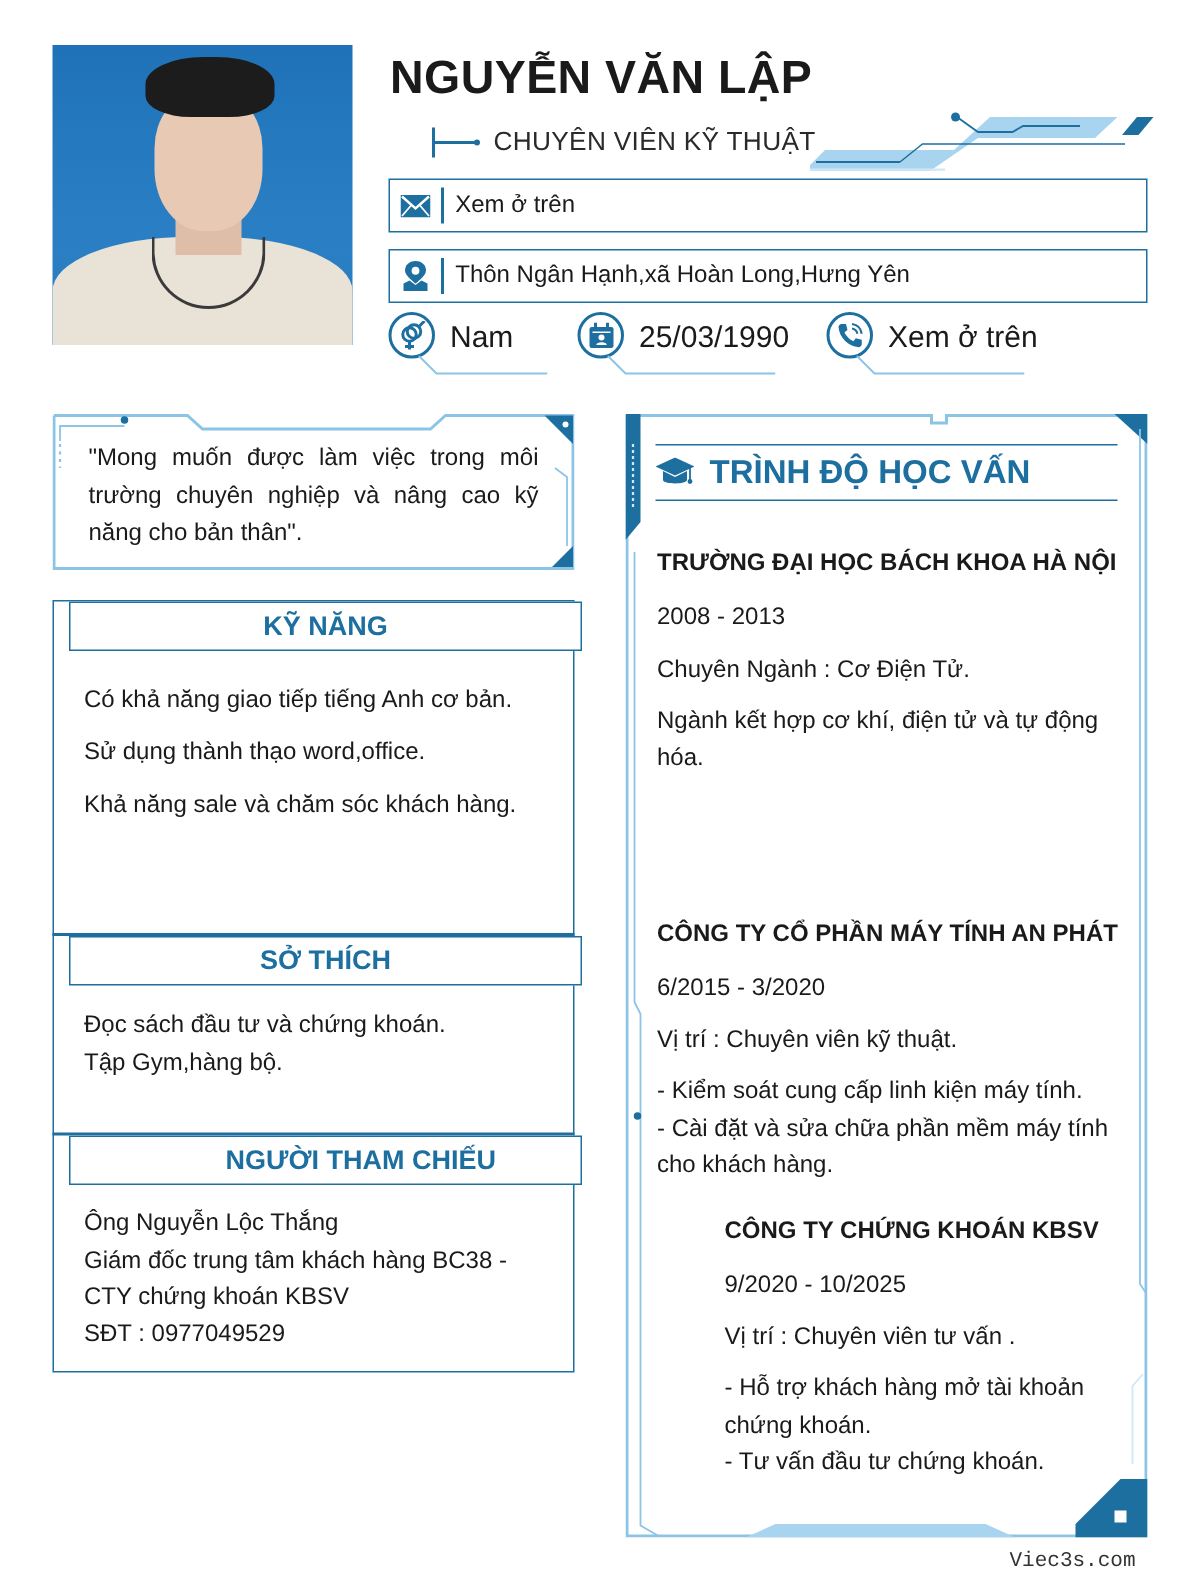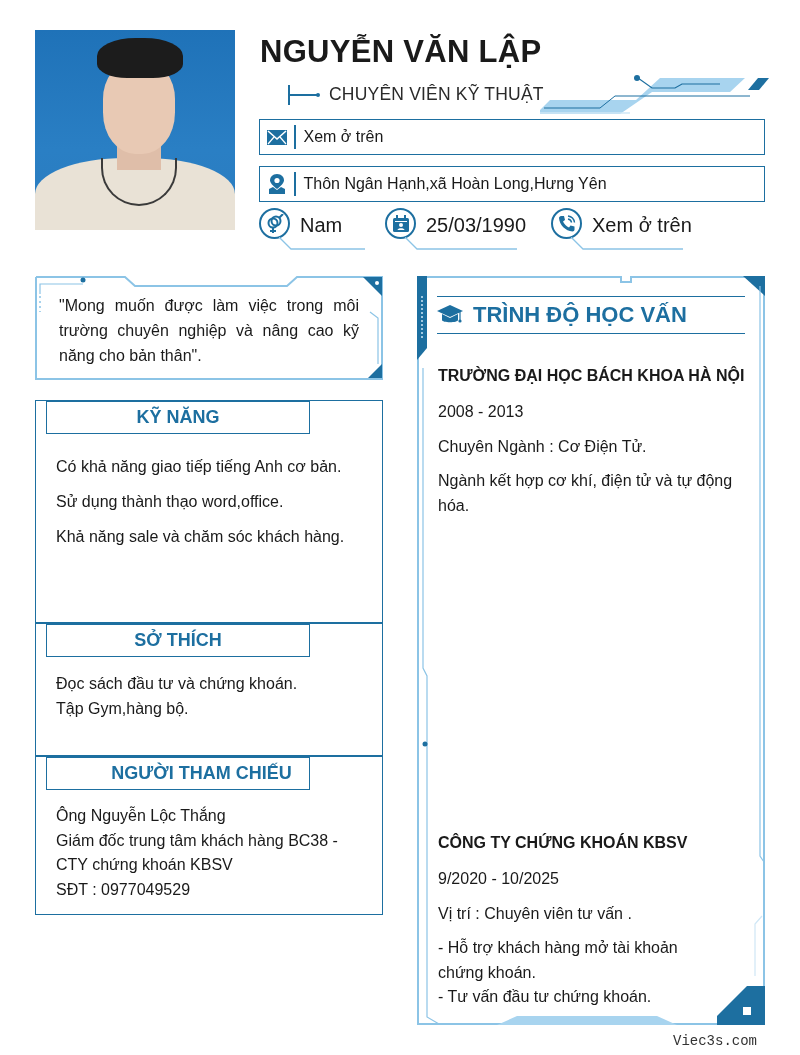--- a/index.html
+++ b/index.html
@@ -33,21 +33,21 @@
     .mini { position: absolute; top: 208px; display: flex; align-items: flex-start; }
     .mini .circ { width: 31px; height: 31px; border-radius: 50%; border: 2px solid #1d6fa0; display: flex; align-items: center; justify-content: center; background: #fff; }
     .mini .mtxt { font-size: 20px; margin-left: 10px; margin-top: 6px; color: #1a1a1a; }
     .mini .tail { position: absolute; left: 20px; top: 29px; }
     .m1 { left: 259px; } .m2 { left: 385px; } .m3 { left: 551px; }
 
     .objective { position: absolute; left: 35px; top: 276px; width: 348px; height: 104px; }
     .objective .otext { position: absolute; left: 24px; top: 17px; width: 334px; font-size: 16px; line-height: 25px; text-align: justify; color: #1a1a1a; }
 
     .left-col { position: absolute; left: 35px; top: 400px; width: 348px; height: 515px; border: 1.5px solid #1d6fa0; }
-    .sec-head { position: absolute; left: 10px; width: 264px; height: 33px; border: 1.5px solid #1d6fa0; display: flex; align-items: center; justify-content: center; font-size: 18px; font-weight: bold; color: #1d6fa0; background: #fff; }
+    .sec-head { position: absolute; left: 10px; width: 342px; height: 33px; border: 1.5px solid #1d6fa0; display: flex; align-items: center; justify-content: center; font-size: 18px; font-weight: bold; color: #1d6fa0; background: #fff; }
     .divider { position: absolute; left: -1.5px; width: 348px; height: 2px; background: #1d6fa0; }
     .plist { position: absolute; left: 20px; width: 306px; font-size: 16px; color: #1a1a1a; }
     .plist .p { margin-bottom: 10px; line-height: 25px; text-align: justify; }
     .plist.tight .p { margin-bottom: 0; line-height: 24.5px; }
 
     .right-col { position: absolute; left: 417px; top: 276px; width: 348px; height: 749px; }
     .rsec-head { position: absolute; left: 20px; width: 308px; height: 38px; border-top: 1.5px solid #1d6fa0; border-bottom: 1.5px solid #1d6fa0; display: flex; align-items: center; }
     .rsec-head .hic { width: 36px; display: flex; align-items: center; }
     .rsec-head .htxt { font-size: 22px; font-weight: bold; color: #1d6fa0; }
     .rlist { position: absolute; left: 21px; width: 310px; font-size: 16px; color: #1a1a1a; }
@@ -224,22 +224,29 @@
   </div>
 
   <div class="rlist" style="top:89px;">
     <div class="strong">TRƯỜNG ĐẠI HỌC BÁCH KHOA HÀ NỘI</div>
     <div class="p">2008 - 2013</div>
     <div class="p">Chuyên Ngành : Cơ Điện Tử.</div>
     <div class="p">Ngành kết hợp cơ khí, điện tử và tự động hóa.</div>
   </div>
 
 
-
-  <div class="rlist" style="top:556px;">
+  <div class="rlist" style="top:336px;">
+    <div class="strong">CÔNG TY CỔ PHẦN MÁY TÍNH AN PHÁT</div>
+    <div class="p">6/2015 - 3/2020</div>
+    <div class="p">Vị trí : Chuyên viên kỹ thuật.</div>
+    <div class="p nogap">- Kiểm soát cung cấp linh kiện máy tính.</div>
+    <div class="p nogap">- Cài đặt và sửa chữa phần mềm máy tính cho khách hàng.</div>
+  </div>
+
+  <div class="rlist" style="top:534px;margin-left:45px;">
     <div class="strong">CÔNG TY CHỨNG KHOÁN KBSV</div>
     <div class="p">9/2020 - 10/2025</div>
     <div class="p">Vị trí : Chuyên viên tư vấn .</div>
     <div class="p nogap" style="width:270px;">- Hỗ trợ khách hàng mở tài khoản chứng khoán.</div>
     <div class="p nogap">- Tư vấn đầu tư chứng khoán.</div>
   </div>
 </div>
 
 <div class="watermark">Viec3s.com</div>
 

